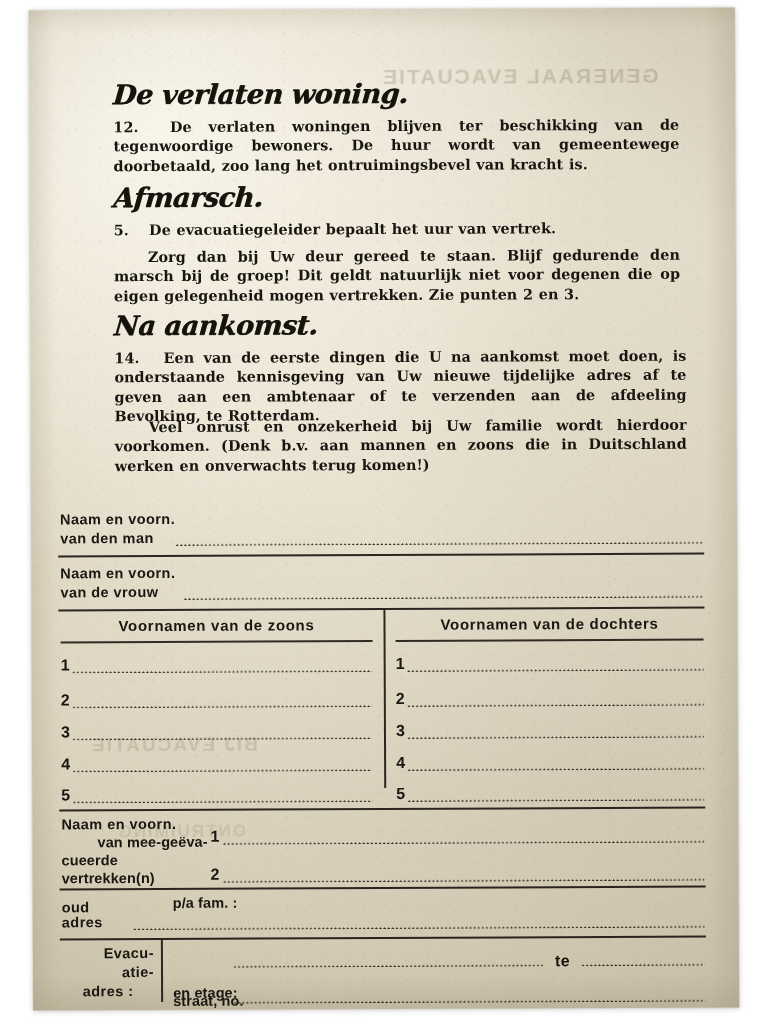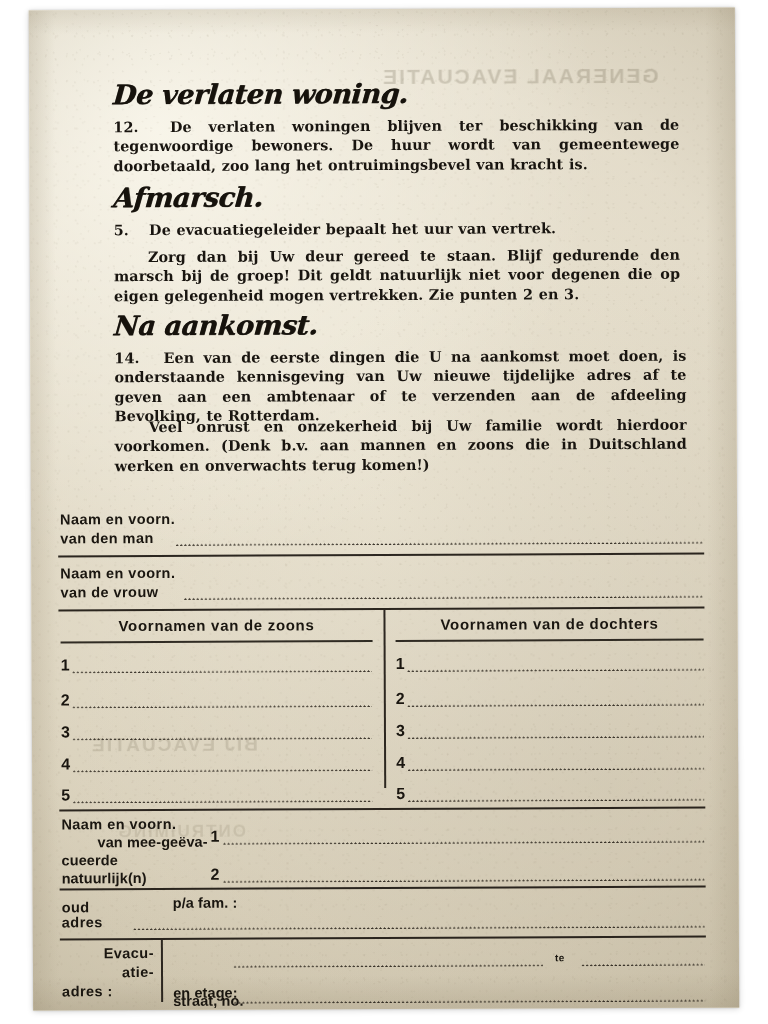--- a/index.html
+++ b/index.html
@@ -156,21 +156,21 @@
     position: absolute;
     font-family: "Liberation Sans", sans-serif;
     font-weight: bold;
     font-size: 16px;
     color: #1a1610;
   }
   .inline-word {
     position: absolute;
     font-family: "Liberation Sans", sans-serif;
     font-weight: bold;
-    font-size: 10px;
+    font-size: 16px;
     color: #1a1610;
     letter-spacing: 0.4px;
   }
 
   
   .rule {
     position: absolute;
     height: 2px;
     background: #1d1812;
     opacity: 0.93;
@@ -268,39 +268,39 @@
       <div class="row-num" style="left:364px; top:745px;">4</div>
       <div class="dots" style="left:375px; top:759px; width:297px;"></div>
       <div class="row-num" style="left:364px; top:776px;">5</div>
       <div class="dots" style="left:375px; top:790px; width:297px;"></div>
 
       <div class="rule" style="left:27px; top:799px; width:646px;"></div>
 
       <div class="form-label" style="left:29px; top:805px;">Naam en voorn.</div>
       <div class="form-label tight" style="left:29px; top:823px;margin-left:36px;">van mee-geëva-</div>
       <div class="form-label tight" style="left:29px; top:841px;">cueerde</div>
-      <div class="form-label tight" style="left:29px; top:859px;">natuurlijk(n)</div>
+      <div class="form-label tight" style="left:29px; top:859px;">vertrekken(n)</div>
 
       <div class="row-num" style="left:178px; top:818px;">1</div>
       <div class="dots" style="left:190px; top:832px; width:482px;"></div>
 
       <div class="row-num" style="left:178px; top:856px;">2</div>
       <div class="dots" style="left:190px; top:870px; width:482px;"></div>
 
       <div class="rule" style="left:27px; top:878px; width:646px;"></div>
 
       <div class="form-label" style="left:29px; top:888px;">oud</div>
       <div class="form-label" style="left:29px; top:903px;">adres</div>
       <div class="dots" style="left:100px; top:917px; width:572px;"></div>
 
       <div class="rule" style="left:27px; top:928px; width:646px;"></div>
 
       <div class="form-label" style="left:29px; top:934px; width:92px; text-align:right;">Evacu-</div>
       <div class="form-label" style="left:29px; top:953px; width:92px; text-align:right;">atie-</div>
-      <div class="form-label" style="left:29px; top:972px; width:92px; text-align:left;">adres :</div>
+      <div class="form-label" style="left:29px; top:972px; width:92px; text-align:center;">adres :</div>
 
       <div class="vrule" style="left:128px; top:930px; height:62px;"></div>
 
       <div class="form-label tight" style="left:140px; top:884px;">p/a fam. :</div>
       <div class="dots" style="left:200px; top:955px; width:310px;"></div>
       <div class="inline-word" style="left:522px; top:944px;">te</div>
       <div class="dots" style="left:548px; top:955px; width:124px;"></div>
 
       <div class="form-label tight" style="left:140px; top:954px;margin-top:28px;">straat, no.</div>
 

